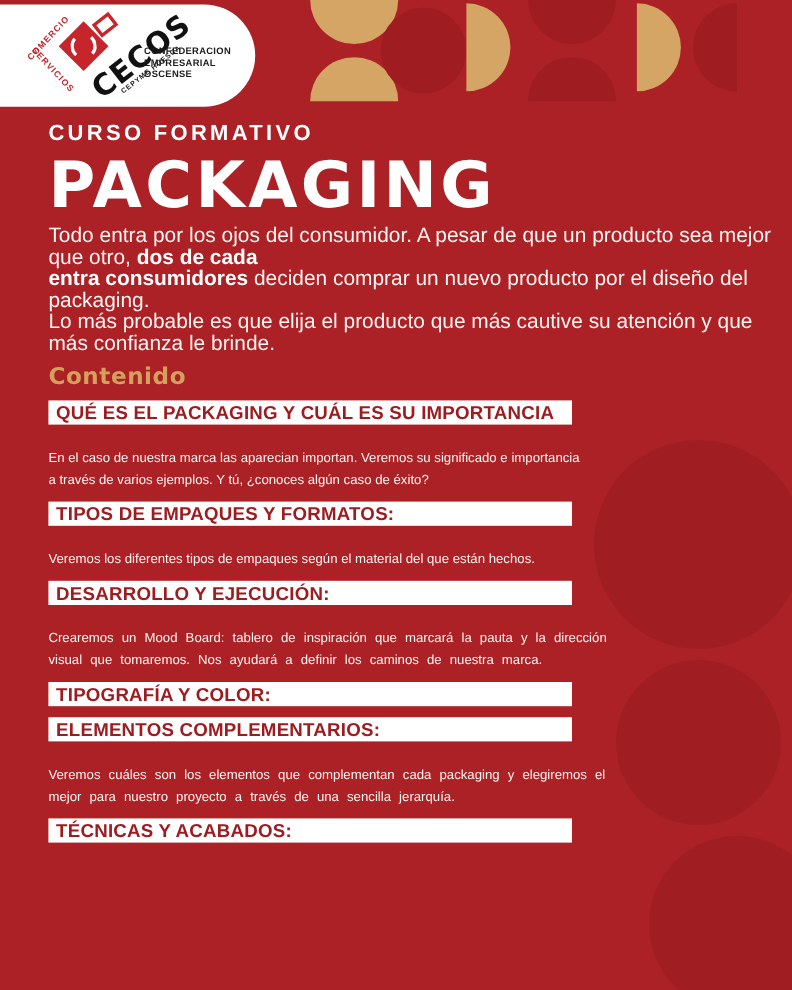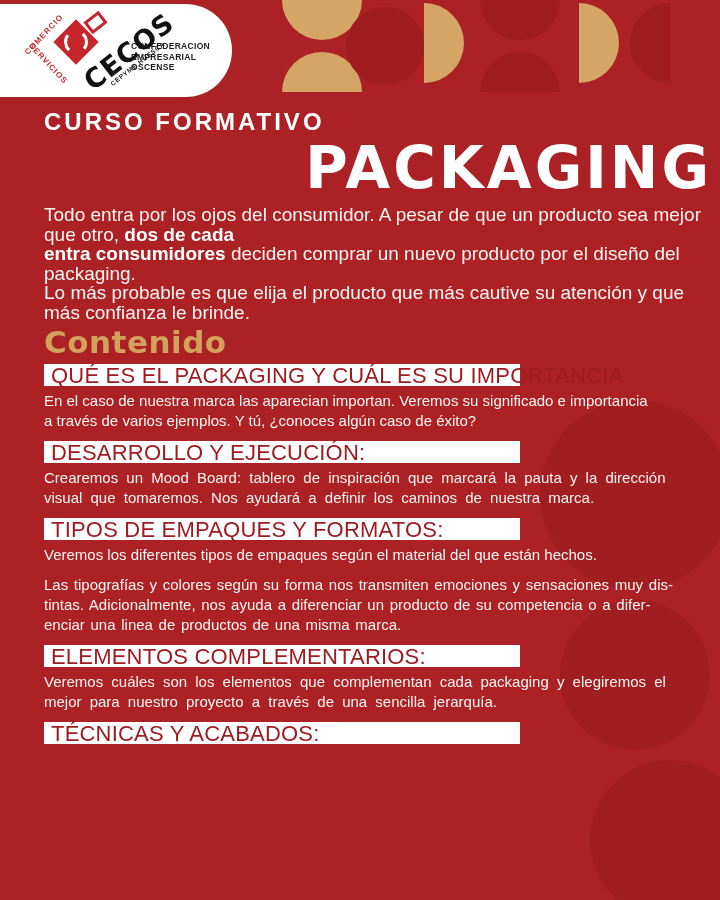--- a/index.html
+++ b/index.html
@@ -59,50 +59,49 @@
     color:#222222;letter-spacing:.8px;transform:rotate(-38deg);white-space:nowrap;
   }
   .lg-org{
     position:absolute;left:131px;top:37px;font-size:8.5px;font-weight:600;
     color:#1c1c1c;line-height:1.25;letter-spacing:.3px;white-space:pre-line;
   }
 
   
   .content{position:absolute;left:44px;top:108px;width:668px;color:#ffffff;}
   .kicker{
-    font-size:24px;font-weight:600;letter-spacing:3px;color:#ffffff;line-height:27px;
+    font-size:20px;font-weight:600;letter-spacing:3px;color:#ffffff;line-height:27px;
   }
   .big-title{
     font-family:"DejaVu Sans", sans-serif;
     font-size:58px;font-weight:800;letter-spacing:3px;line-height:62px;color:#ffffff;
     margin-top:2px;
-    text-align:right;
   }
   .intro{
     margin-top:6px;font-size:19px;line-height:19.5px;color:#fdf4f1;width:672px;
   }
   .intro b{font-weight:700;color:#ffffff;}
   .contenido{
     font-family:"DejaVu Sans", sans-serif;
     margin-top:2px;margin-bottom:4px;
-    font-size:31px;font-weight:800;color:#d2a15c;line-height:36px;letter-spacing:.5px;
+    font-size:21px;font-weight:800;color:#d2a15c;line-height:36px;letter-spacing:.5px;
   }
 
   
   .sec{margin-bottom:10px;}
   .sec-band{
     width:476px;box-sizing:border-box;background:#ffffff;
     padding:3px 4px 2px 7px;
   }
   .sec-band-title{
-    font-size:22px;font-weight:400;color:#9e1b20;letter-spacing:.2px;line-height:17px;
+    font-size:17px;font-weight:700;color:#9e1b20;letter-spacing:.2px;line-height:17px;
     white-space:nowrap;
   }
   .sec-body{
-    margin-top:5px;font-size:15px;line-height:20px;color:#fdf4f1;
+    margin-top:20px;font-size:12px;line-height:20px;color:#fdf4f1;
     white-space:pre-line;width:668px;
   }
   .ws1{word-spacing:1.5px;}
   .ws4{word-spacing:4px;}
 </style>
 </head>
 <body>
 
 <div class="page">
 
@@ -153,37 +152,37 @@
     </div>
 
     <div class="sec">
     </div>
 
     <div class="sec">
     </div>
 
     <div class="sec">
       <div class="sec-band">
+        <div class="sec-band-title">TIPOS DE EMPAQUES Y FORMATOS:</div>
+      </div>
+      <div class="sec-body">Veremos los diferentes tipos de empaques según el material del que están hechos.</div>
+    </div>
+
+    <div class="sec">
+      <div class="sec-band">
         <div class="sec-band-title">DESARROLLO Y EJECUCIÓN:</div>
       </div>
       <div class="sec-body ws4">Crearemos un Mood Board: tablero de inspiración que marcará la pauta y la dirección
 visual que tomaremos. Nos ayudará a definir los caminos de nuestra marca.</div>
     </div>
 
     <div class="sec">
       <div class="sec-band">
-        <div class="sec-band-title">TIPOS DE EMPAQUES Y FORMATOS:</div>
+        <div class="sec-band-title">TIPOGRAFÍA Y COLOR:</div>
       </div>
-      <div class="sec-body">Veremos los diferentes tipos de empaques según el material del que están hechos.</div>
-    </div>
-
-    <div class="sec">
-      <div class="sec-body ws1">Las tipografías y colores según su forma nos transmiten emociones y sensaciones muy dis-
-tintas. Adicionalmente, nos ayuda a diferenciar un producto de su competencia o a difer-
-enciar una linea de productos de una misma marca.</div>
     </div>
 
     <div class="sec">
       <div class="sec-band">
         <div class="sec-band-title">ELEMENTOS COMPLEMENTARIOS:</div>
       </div>
       <div class="sec-body ws4">Veremos cuáles son los elementos que complementan cada packaging y elegiremos el
 mejor para nuestro proyecto a través de una sencilla jerarquía.</div>
     </div>
 

